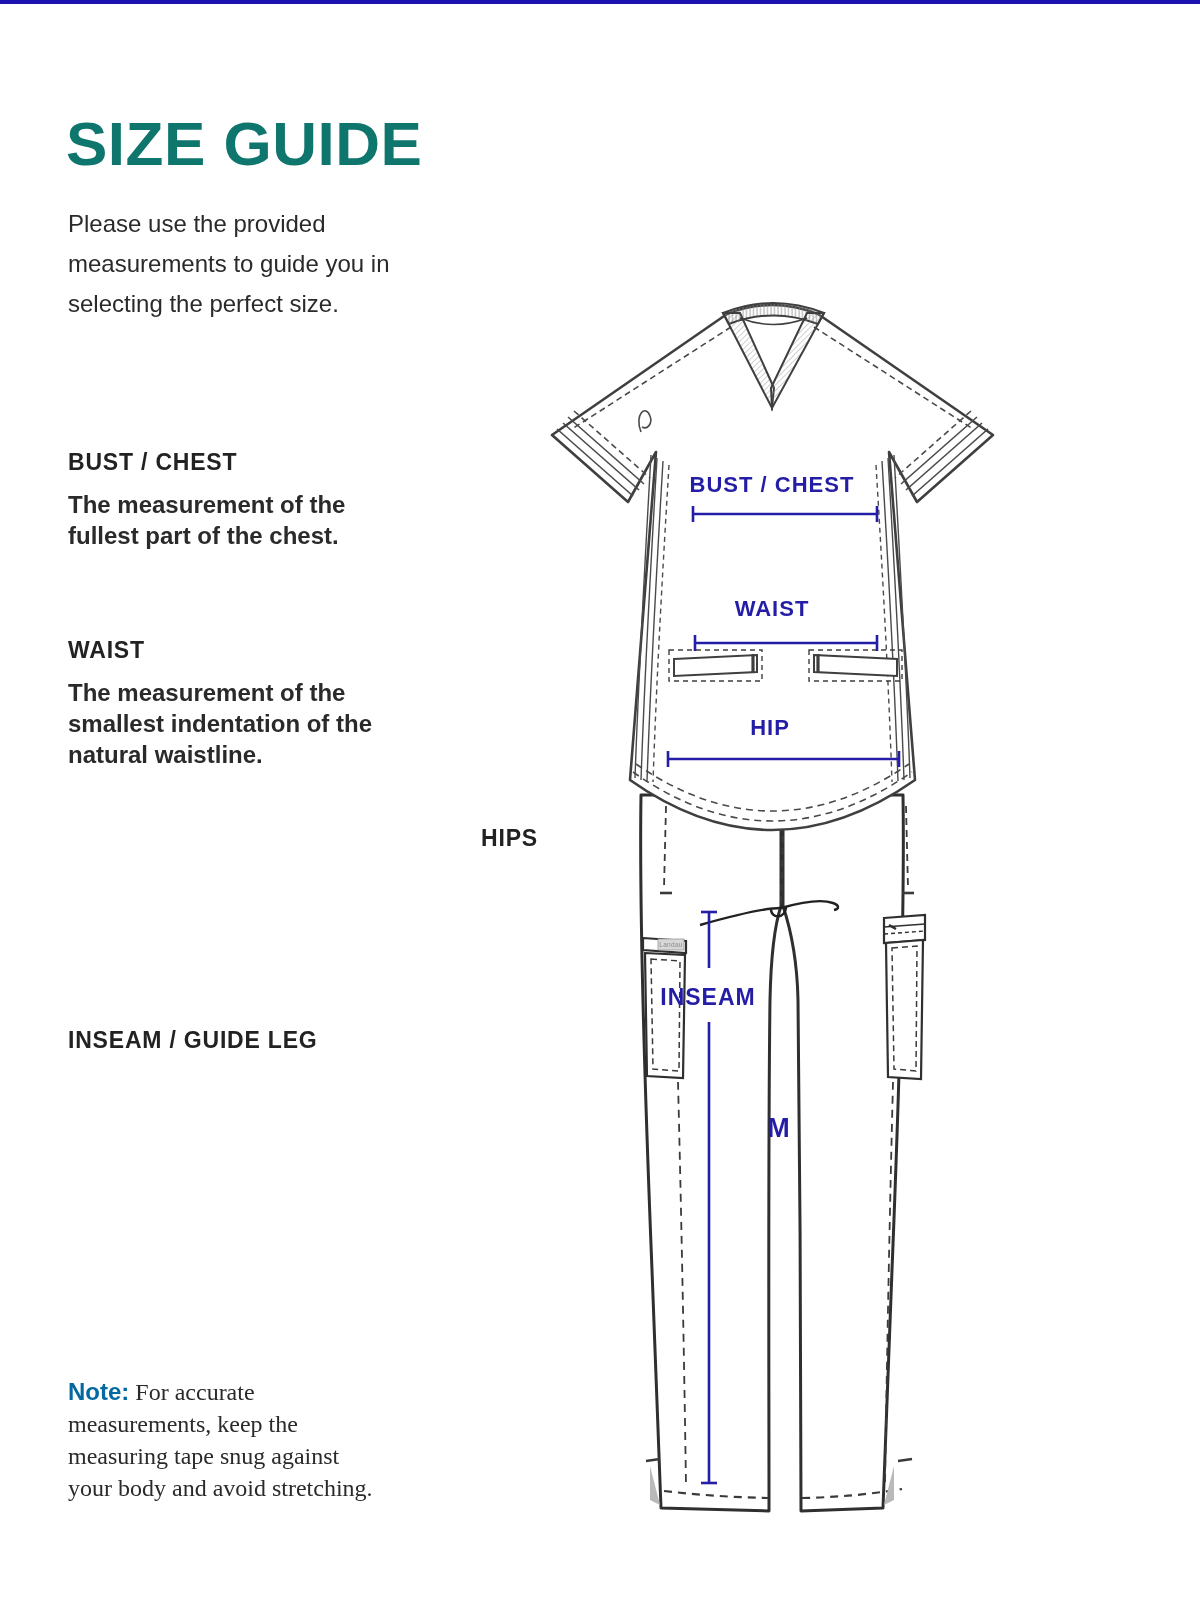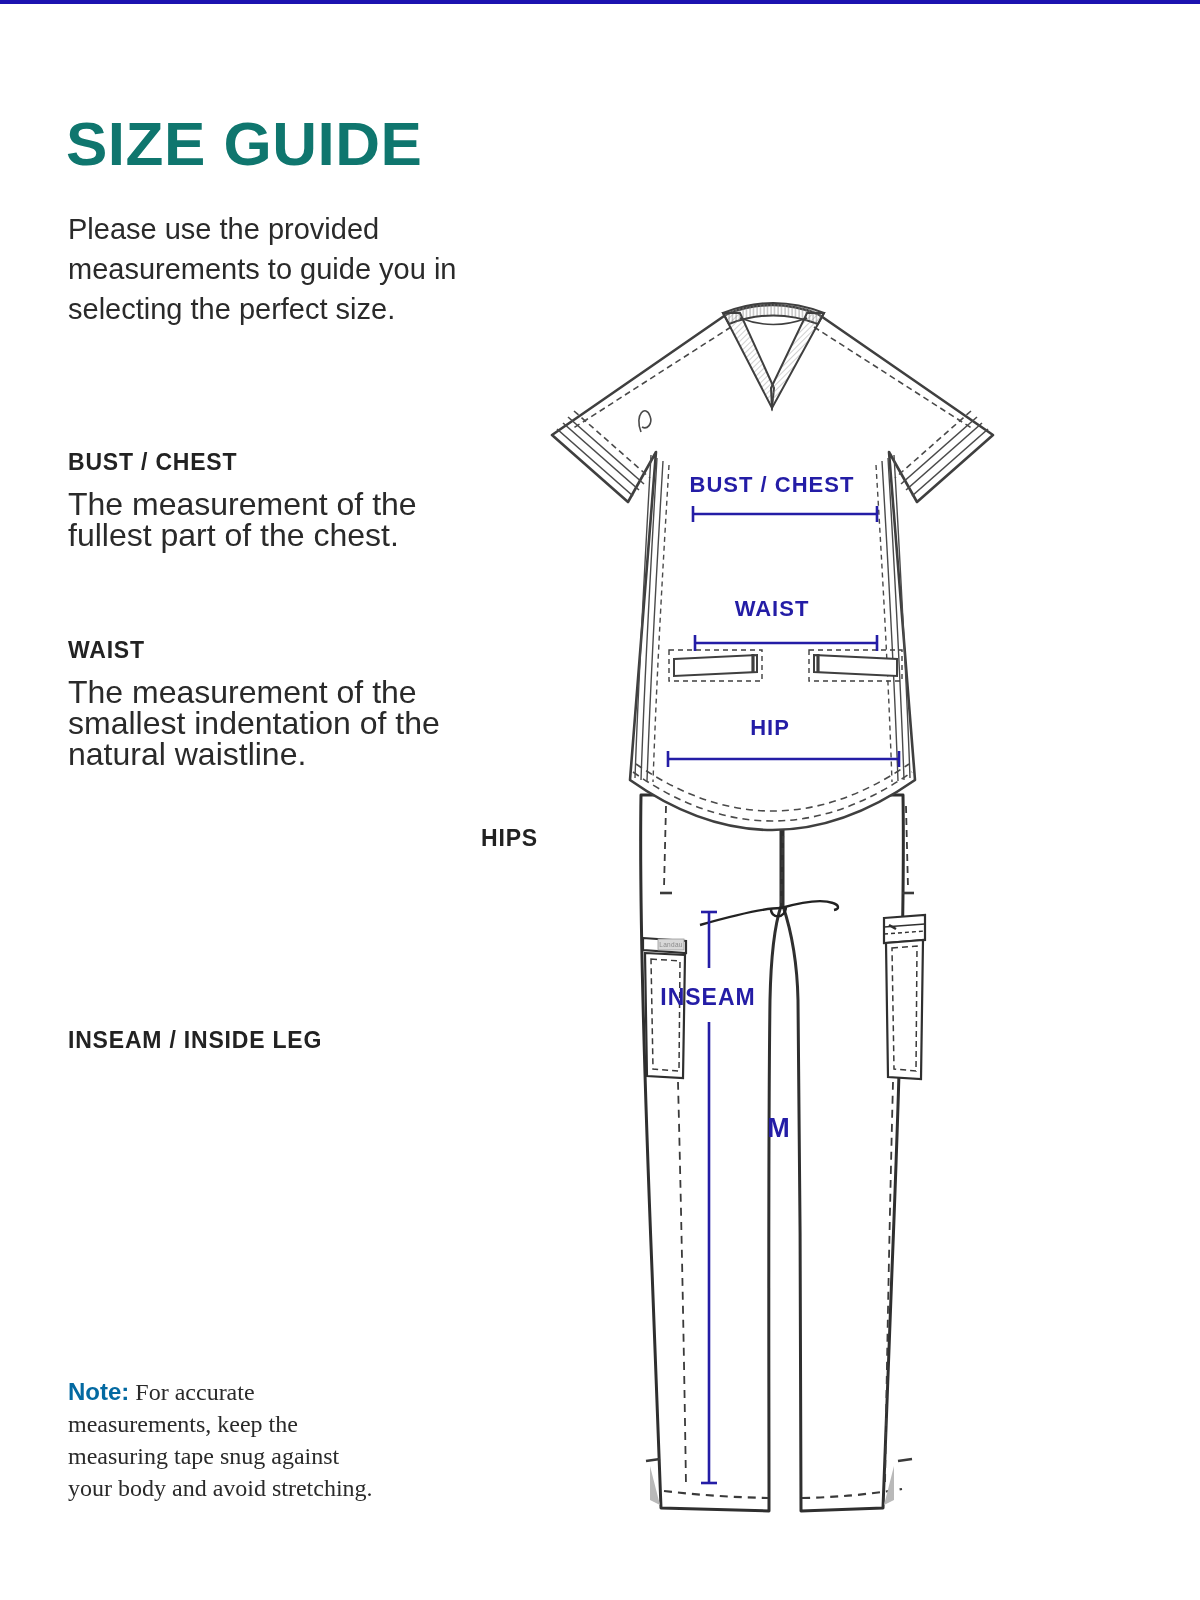--- a/index.html
+++ b/index.html
@@ -1,25 +1,25 @@
 <!DOCTYPE html>
 <html><head>
 <meta charset="utf-8">
 <style>
   html,body{margin:0;padding:0;background:#ffffff;}
   .page{position:relative;width:1200px;height:1600px;background:#fff;overflow:hidden;
         font-family:"Liberation Sans", sans-serif;color:#202020;}
   .top-border{position:absolute;left:0;top:0;width:1200px;height:4px;background:#1c12b0;}
   .title{position:absolute;left:66px;top:66px;font-size:62px;font-weight:800;
          letter-spacing:0.5px;color:#0f766e;white-space:pre-line;}
-  .intro{position:absolute;left:68px;top:180px;font-size:29px;line-height:40px;
+  .intro{position:absolute;left:68px;top:180px;font-size:24px;line-height:40px;
          color:#2a2a2a;white-space:pre-line;}
   .section{position:absolute;left:68px;width:470px;}
   .section h2{margin:0 0 13px 0;font-size:23px;font-weight:700;letter-spacing:0.8px;color:#222;}
-  .section p{margin:0;font-size:32px;line-height:31px;color:#2a2a2a;white-space:pre-line;}
+  .section p{margin:0;font-size:24px;line-height:31px;color:#2a2a2a;white-space:pre-line;font-weight:bold;}
   .sec-bust{top:449px;}
   .sec-waist{top:637px;}
   .sec-hips{top:825px;text-align:right;}
   .sec-inseam{top:1027px;}
   .note{position:absolute;left:68px;top:1376px;width:470px;font-size:24px;line-height:31px;
         color:#2a2a2a;}
   .note .note-label{font-weight:700;color:#0369a1;}
   .note .note-text{white-space:pre-line;font-family:Liberation Serif, serif;}
   .diagram{position:absolute;left:525px;top:278px;width:490px;height:1255px;}
   svg text.measure{font-family:"Liberation Sans", sans-serif;font-weight:700;
@@ -48,21 +48,21 @@
     <p>The measurement of the
 smallest indentation of the
 natural waistline.</p>
   </div>
 
   <div class="section sec-hips">
     <h2>HIPS</h2>
   </div>
 
   <div class="section sec-inseam">
-    <h2>INSEAM / INSIDE LEG</h2>
+    <h2>INSEAM / GUIDE LEG</h2>
   </div>
 
   <div class="note">
     <span class="note-label">Note:</span><span class="note-text"> For accurate
 measurements, keep the
 measuring tape snug against
 your body and avoid stretching.</span>
   </div>
 
   <div class="diagram">

